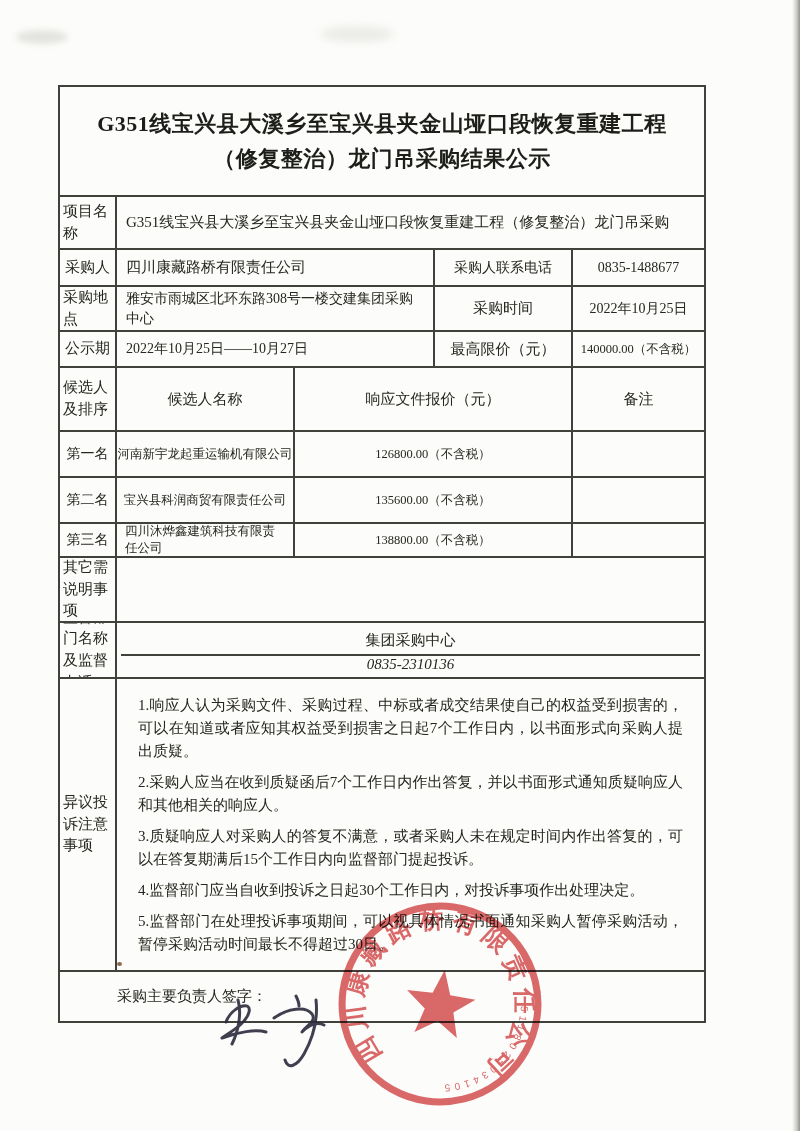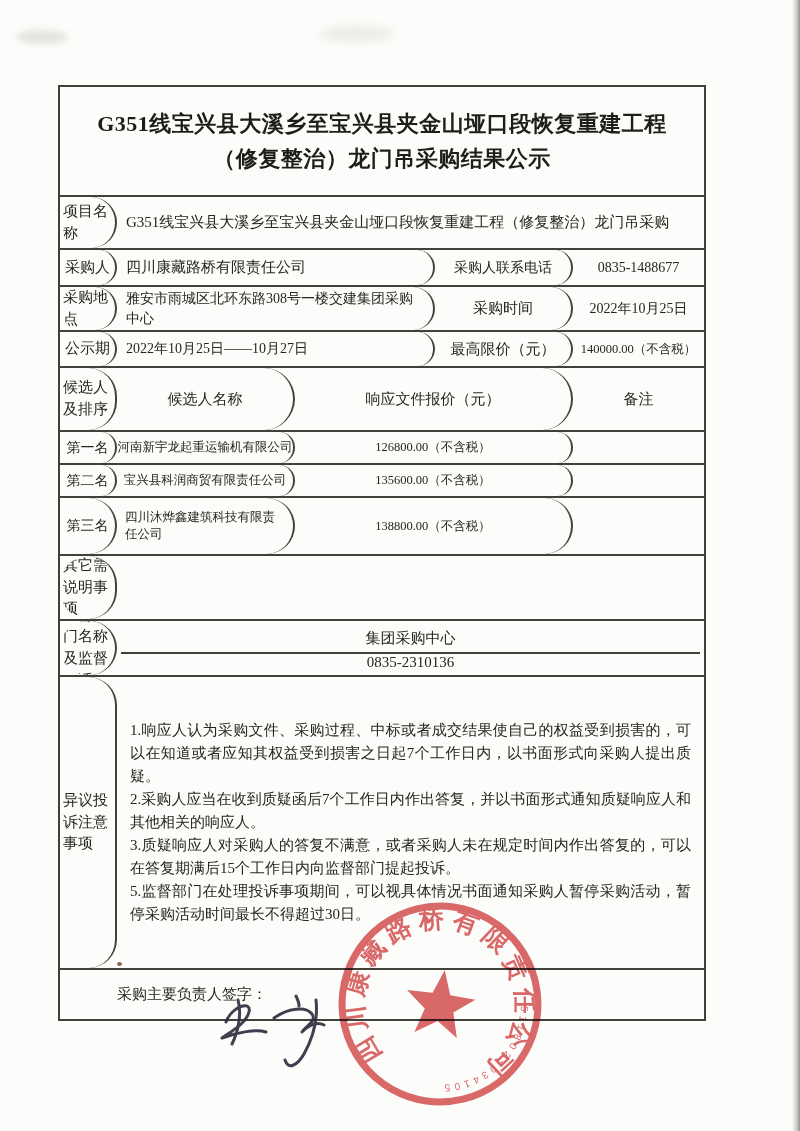--- a/index.html
+++ b/index.html
@@ -21,44 +21,44 @@
     background:rgba(150,150,144,.16);filter:blur(4px);}
   .speck{position:absolute;left:117px;top:962px;width:5px;height:4px;border-radius:50%;
     background:#7a4b33;opacity:.85;}
 
   
   .doc{position:absolute;left:58px;top:85px;width:648px;box-sizing:border-box;
     border:2px solid #41413c;}
   .row{display:flex;border-bottom:2px solid #41413c;box-sizing:border-box;}
   .row:last-child{border-bottom:none;}
   .cell{box-sizing:border-box;border-right:2px solid #41413c;display:flex;
-    align-items:center;overflow:hidden;border-radius:32px;}
+    align-items:center;overflow:hidden;}
   .cell:last-child{border-right:none;}
 
   .h-title{height:110px}.h-r1{height:53px}.h-r2{height:37px}.h-r3{height:45px}
-  .h-r4{height:36px}.h-hdr{height:64px}.h-c{height:33px}.h-c3{height:58px}
+  .h-r4{height:36px}.h-hdr{height:64px}.h-c{height:46px}.h-c3{height:34px}
   .h-other{height:65px}.h-sup{height:56px}.h-obj{height:293px}.h-sign{height:49px}
 
   .w-label{width:57px}.w-wide{width:318px}.w-plabel{width:138px}
   .w-name{width:178px}.w-price{width:278px}.flex1{flex:1}
 
   .center{justify-content:center;text-align:left}
   .label-cell{justify-content:center;text-align:left;padding:0 3px;
     font-size:15px;line-height:1.45;}
   .pad-l{padding-left:9px;padding-right:14px}
 
   .title-cell{flex-direction:column;justify-content:center;text-align:center;
     font-size:22px;font-weight:bold;line-height:35px;letter-spacing:.5px;color:#1d1d1a;}
   .fs15{font-size:15px}.fs14{font-size:14px;line-height:1.4}
   .name-text{font-size:12.5px;line-height:1.35;display:inline-block;}
   .name-wrap{max-width:160px;}
   .price-text{font-size:12.5px;}
   .obj-cell{padding:10px 13px;}
   .obj-text{font-size:15px;line-height:23px;text-align:justify;}
-  .obj-text p{margin:0;}
+  .obj-text p{margin:8px;}
   .sign-cell{font-size:15px;padding-left:13px;margin-left:44px;}
 
   .sig-svg{position:absolute;left:208px;top:988px;pointer-events:none;}
   .stamp-svg{position:absolute;left:334px;top:898px;mix-blend-mode:multiply;pointer-events:none;}
 </style>
 </head>
 <body>
 
 <div class="page">
 
@@ -139,31 +139,32 @@
 
     <div class="row h-other">
       <div class="cell w-label label-cell">其它需说明事项</div>
       <div class="cell flex1 pad-l fs15"></div>
     </div>
 
     <div class="row h-sup">
       <div class="cell w-label label-cell">监督部门名称及监督电话</div>
       <div class="cell flex1" style="flex-direction:column;align-items:stretch;padding:4px;">
         <div class="center fs15" style="height:40px;display:flex;align-items:center;justify-content:center;border-bottom:2px solid #41413c;box-sizing:border-box;">集团采购中心</div>
-        <div class="center fs15" style="flex:1;display:flex;align-items:center;justify-content:center;">0835-2310136</div>
+        <div class="center fs15" style="flex:1;display:flex;align-items:center;justify-content:center;font-style:italic;">0835-2310136</div>
       </div>
     </div>
 
     <div class="row h-obj">
       <div class="cell w-label label-cell">异议投诉注意事项</div>
       <div class="cell flex1 obj-cell">
         <div class="obj-text">
           <p>1.响应人认为采购文件、采购过程、中标或者成交结果使自己的权益受到损害的，可以在知道或者应知其权益受到损害之日起7个工作日内，以书面形式向采购人提出质疑。</p>
           <p>2.采购人应当在收到质疑函后7个工作日内作出答复，并以书面形式通知质疑响应人和其他相关的响应人。</p>
           <p>3.质疑响应人对采购人的答复不满意，或者采购人未在规定时间内作出答复的，可以在答复期满后15个工作日内向监督部门提起投诉。</p>
+          <p>4.监督部门应当自收到投诉之日起30个工作日内，对投诉事项作出处理决定。</p>
           <p>5.监督部门在处理投诉事项期间，可以视具体情况书面通知采购人暂停采购活动，暂停采购活动时间最长不得超过30日。</p>
         </div>
       </div>
     </div>
 
     <div class="row h-sign">
       <div class="cell flex1 sign-cell">采购主要负责人签字：</div>
     </div>
 
   </div>

